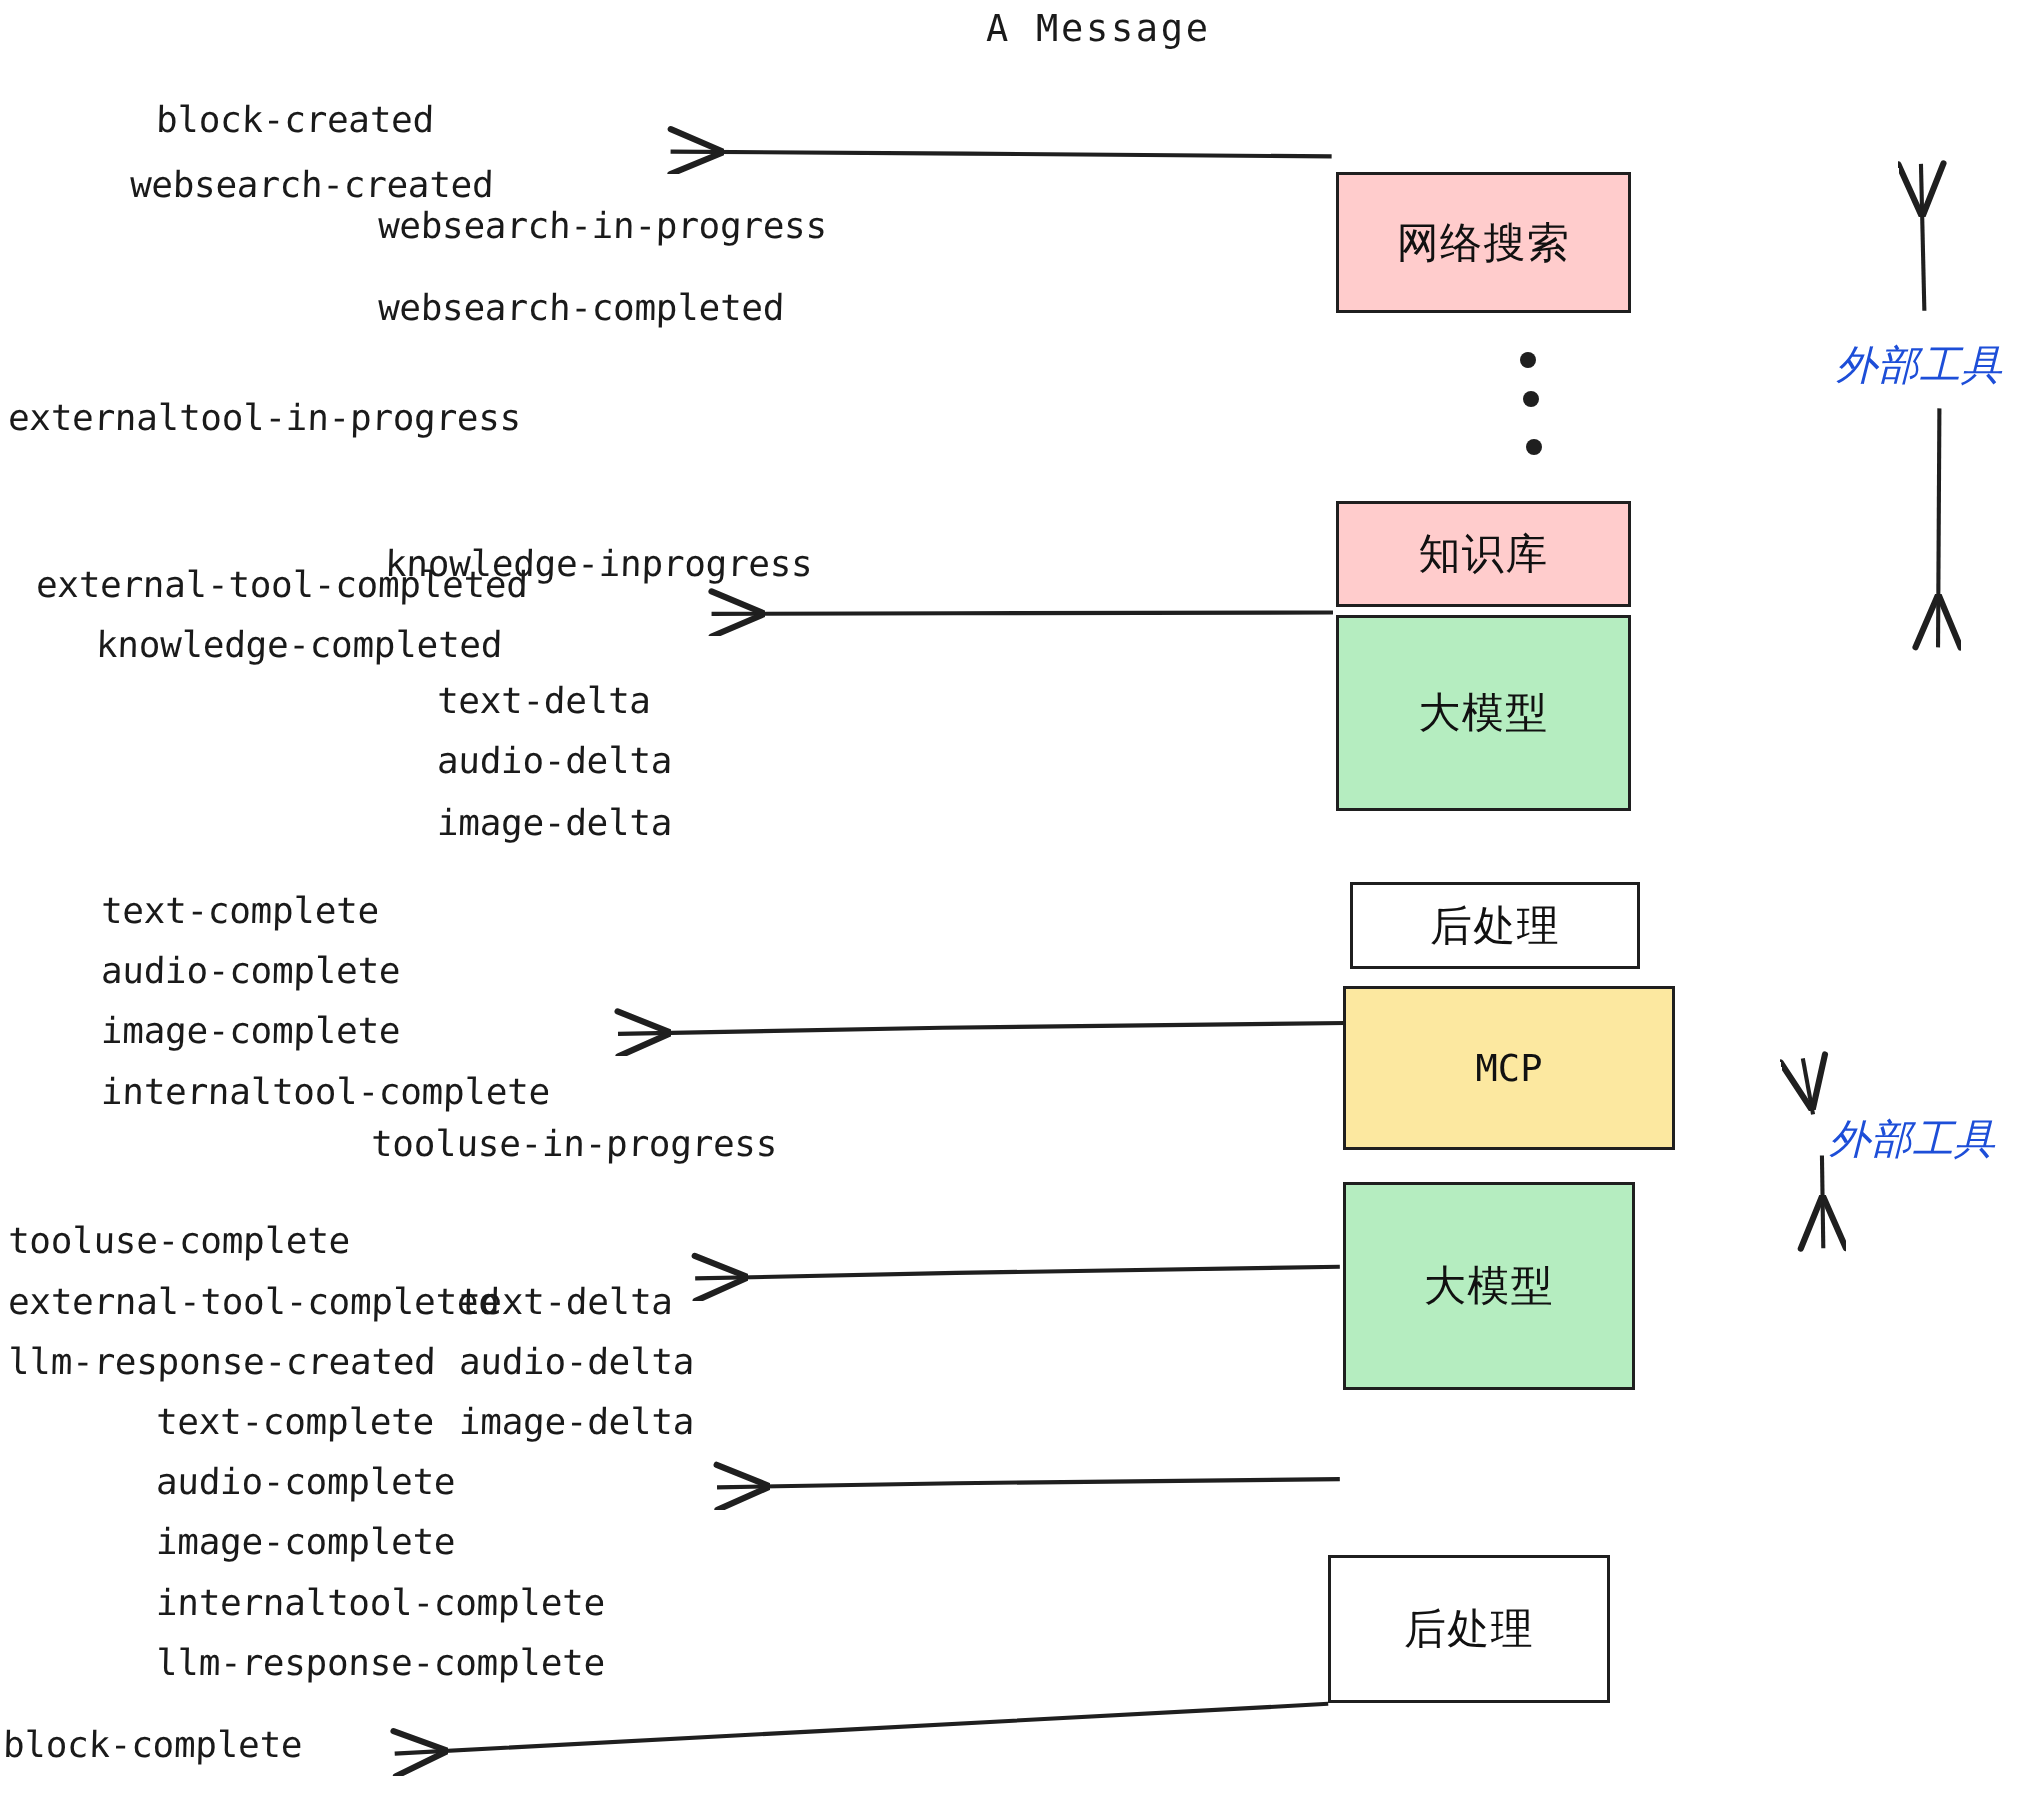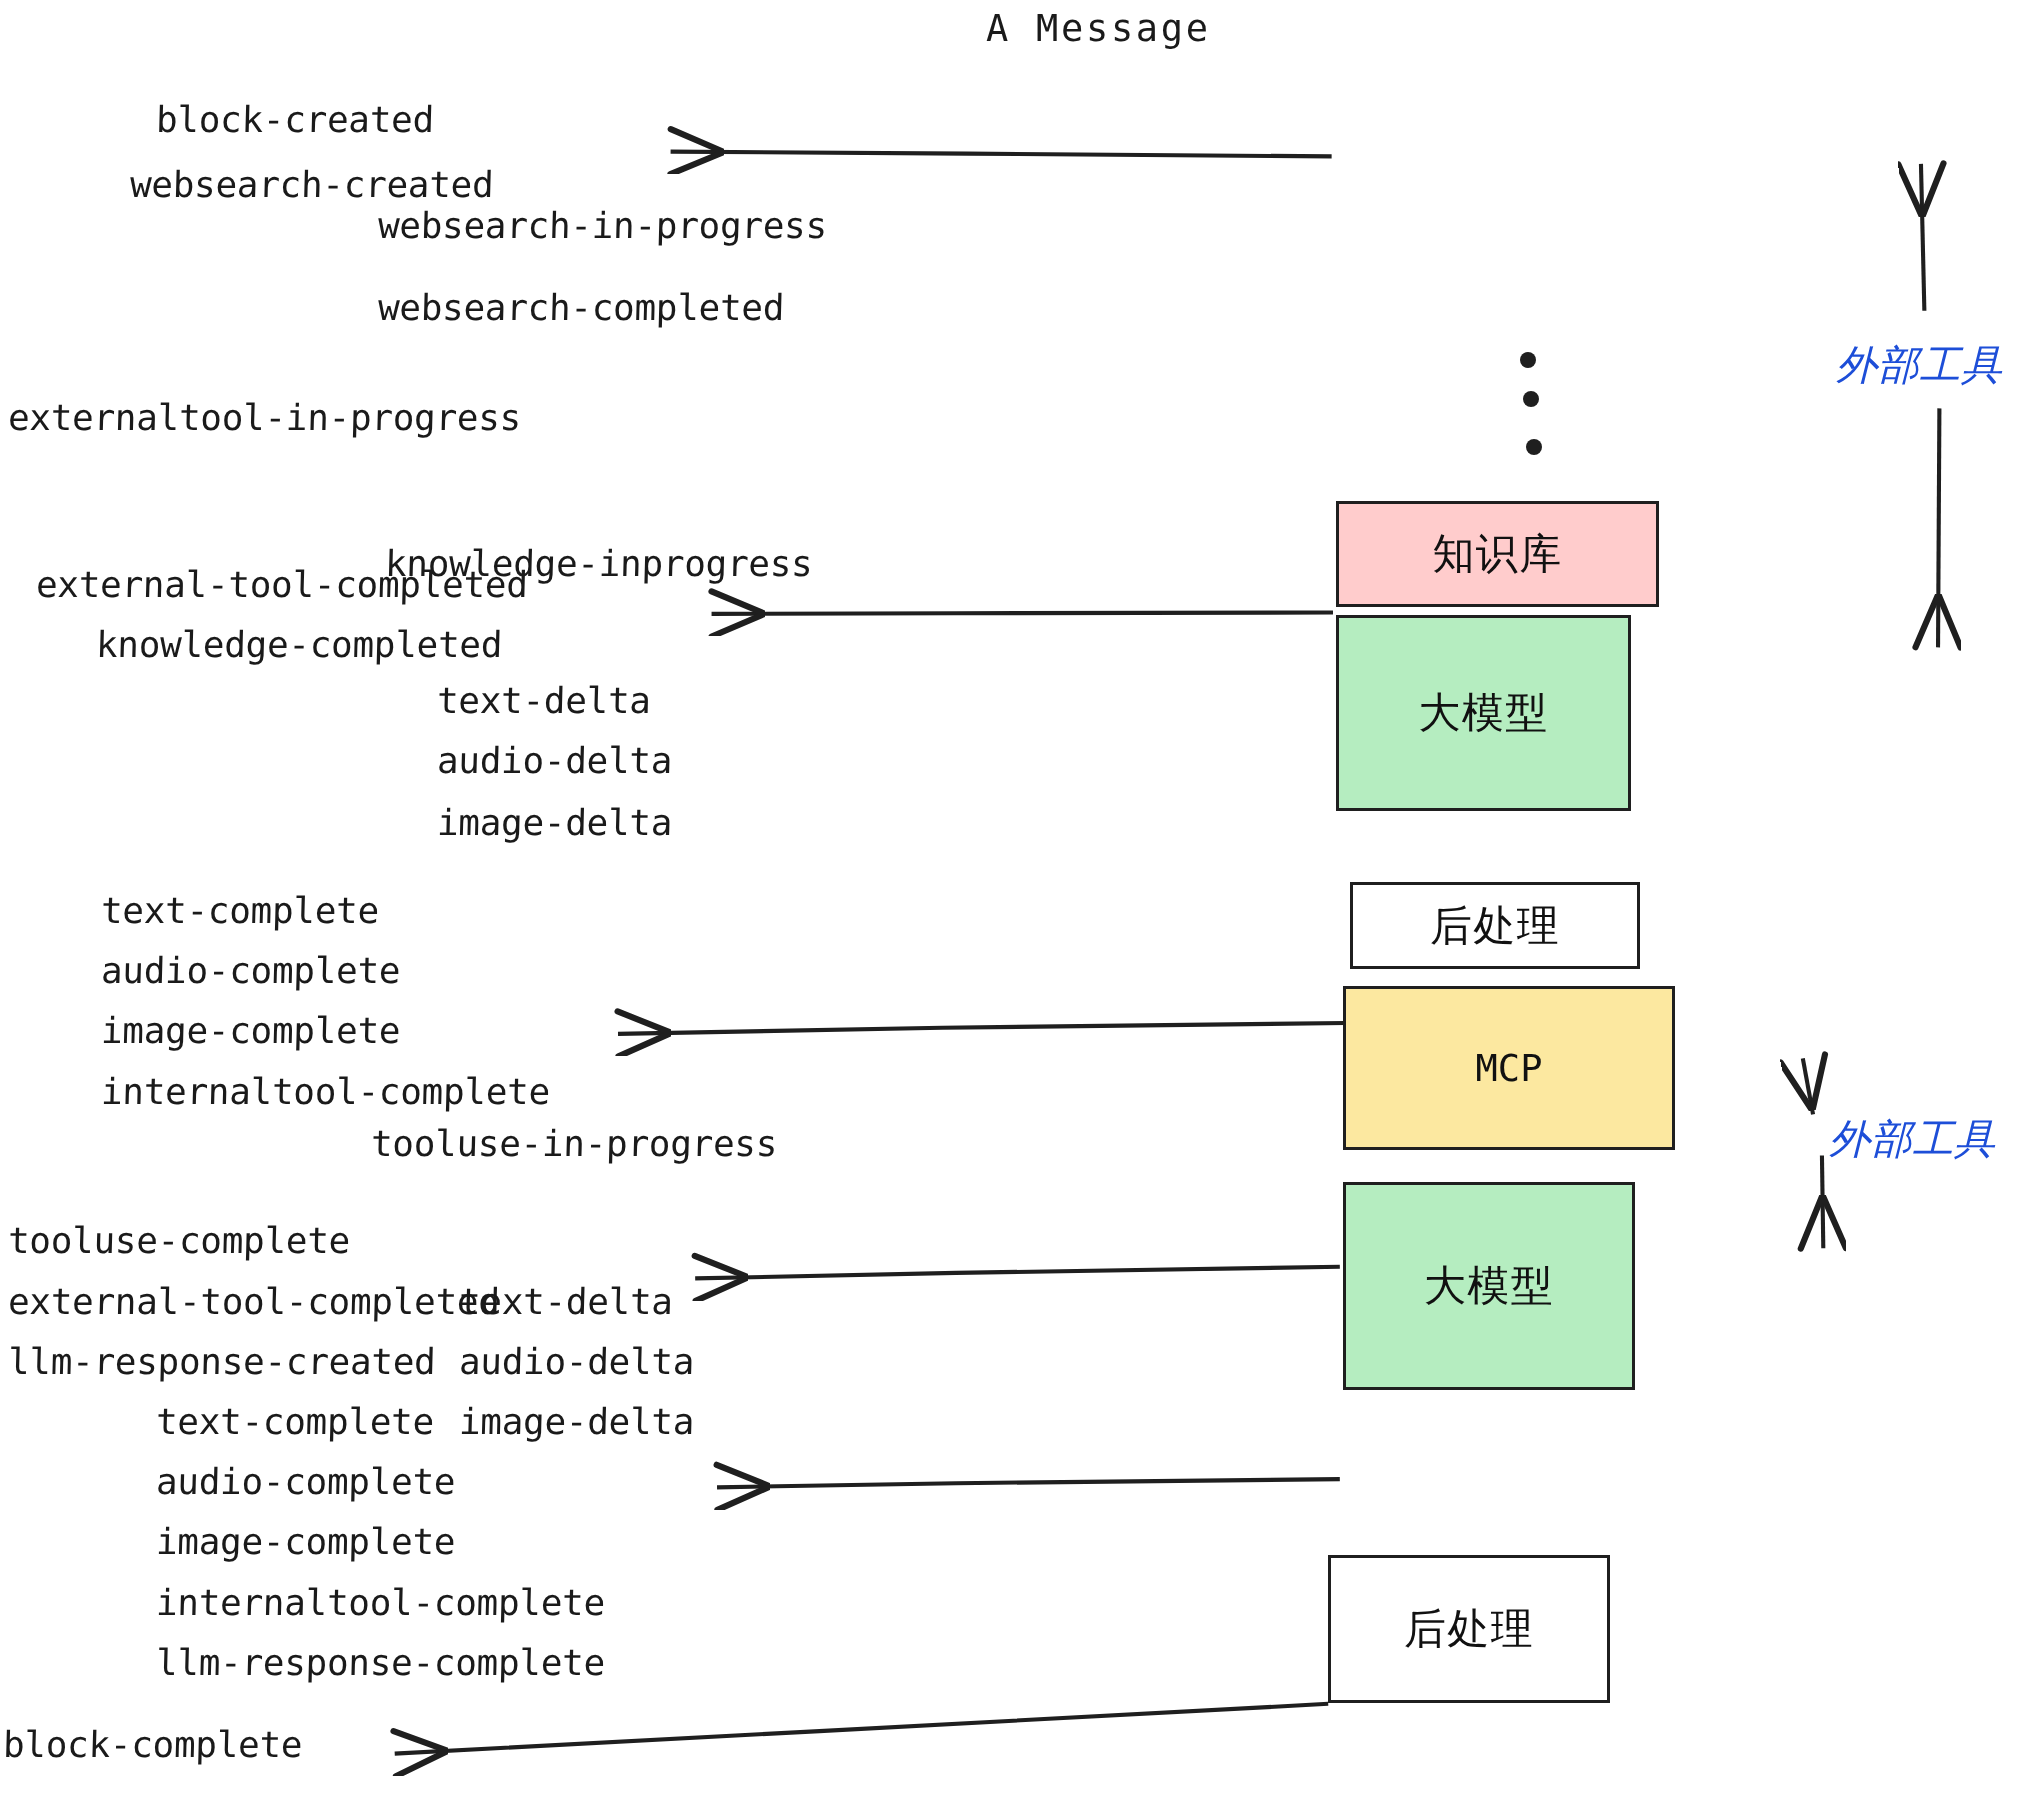--- a/index.html
+++ b/index.html
@@ -110,22 +110,25 @@
   <div class="evt" style="left:459px;top:1404px;">image-delta</div>
 
   <div class="evt" style="left:156px;top:1404px;">text-complete</div>
   <div class="evt" style="left:156px;top:1464px;">audio-complete</div>
   <div class="evt" style="left:156px;top:1524px;">image-complete</div>
   <div class="evt" style="left:156px;top:1585px;">internaltool-complete</div>
   <div class="evt" style="left:156px;top:1645px;">llm-response-complete</div>
 
   <div class="evt" style="left:2.7px;top:1727px;">block-complete</div>
 
+  <div class="box" style="left:1336px;top:172px;width:295px;height:141px;background:#FFCCCC;">
+    <span>网络搜索</span>
+  </div>
 
-  <div class="box" style="left:1336px;top:501px;width:323px;height:106px;background:#FFCCCC;">
+  <div class="box" style="left:1336px;top:501px;width:295px;height:106px;background:#FFCCCC;">
     <span>知识库</span>
   </div>
 
   <div class="box" style="left:1336px;top:615px;width:295px;height:196px;background:#B5EDC0;">
     <span>大模型</span>
   </div>
 
   <div class="box" style="left:1350px;top:882px;width:290px;height:87px;background:#FFFFFF;">
     <span>后处理</span>
   </div>

